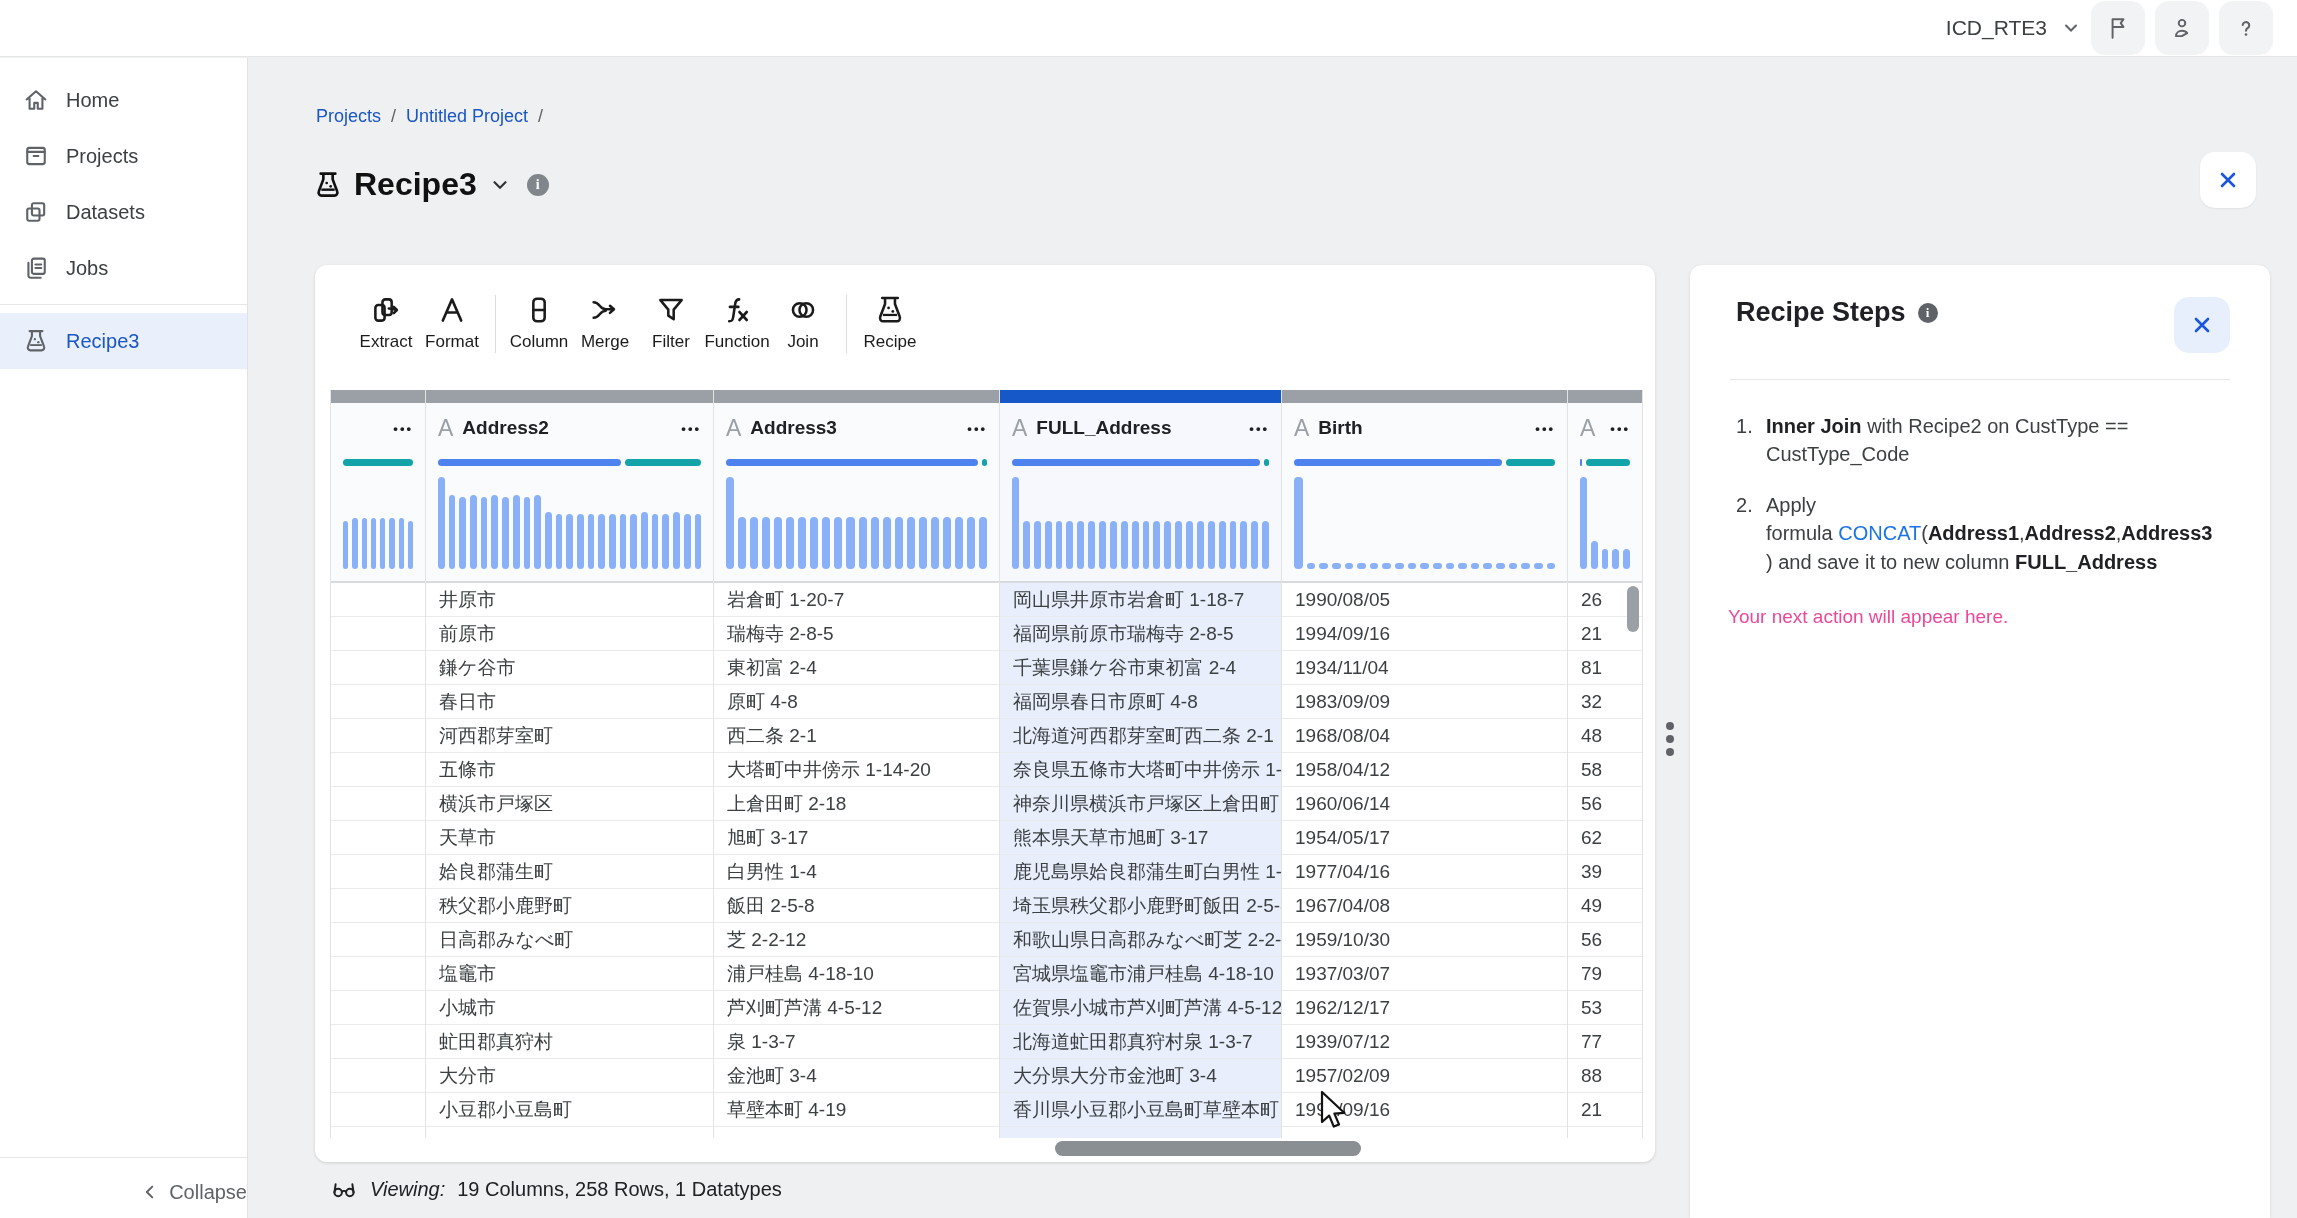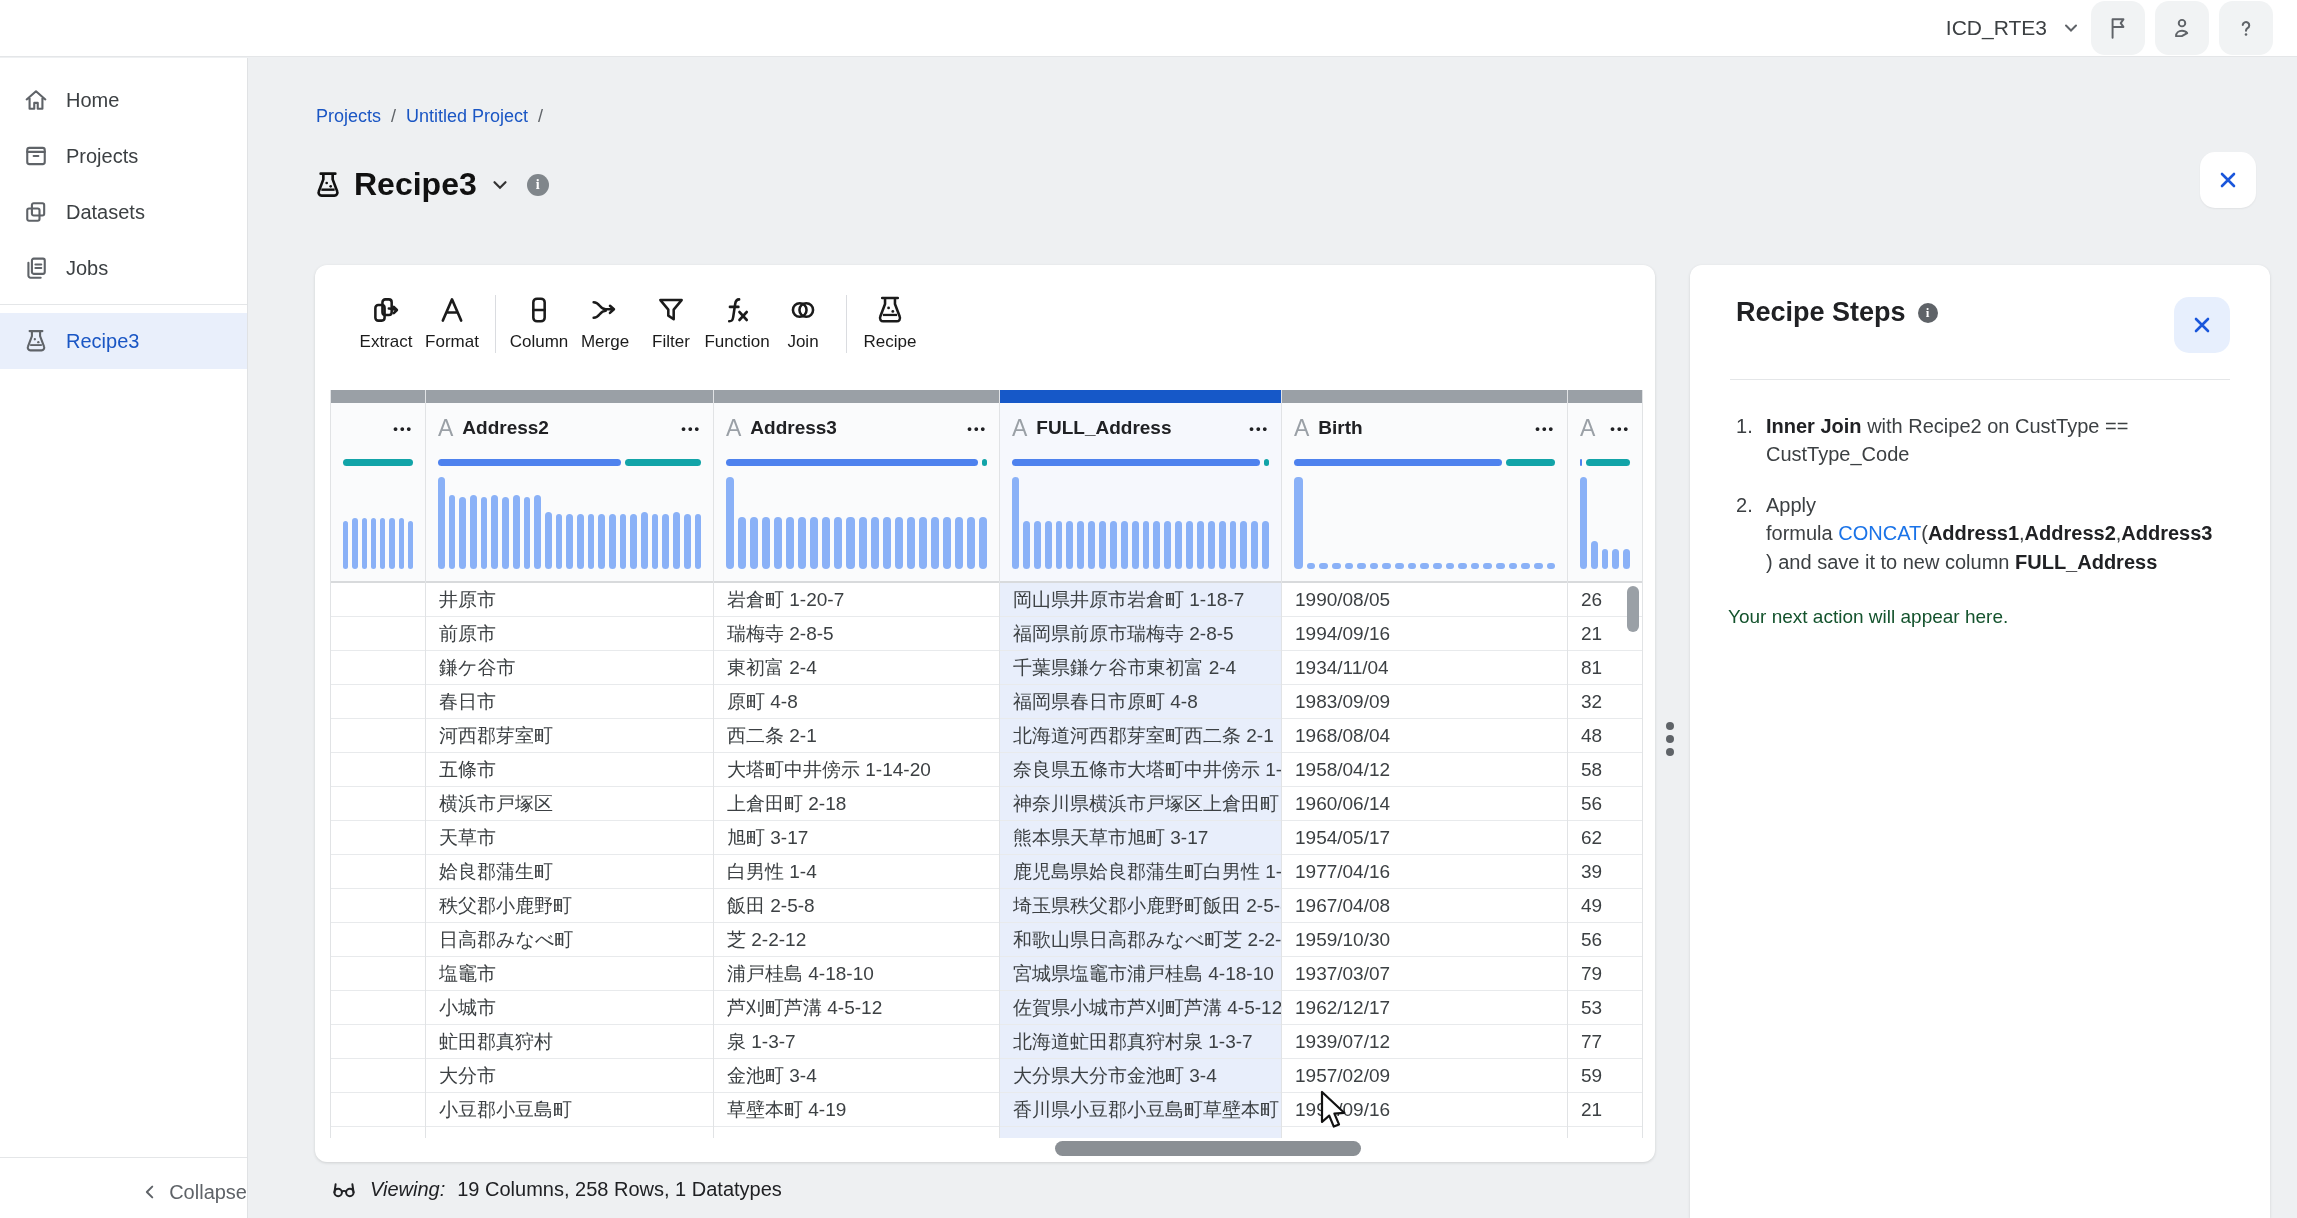--- a/index.html
+++ b/index.html
@@ -83,21 +83,21 @@
   .panel-head { display:flex; align-items:flex-start; }
   .panel-title { font-size:27px; font-weight:700; color:#202124; }
   .panel-info { width:20px; height:20px; border-radius:50%; background:#5f6368; color:#fff; font-size:13px; font-weight:700; display:flex; align-items:center; justify-content:center; margin:6px 0 0 12px; font-family:"Liberation Serif",serif; }
   .panel-close { margin-left:auto; width:56px; height:56px; border:none; border-radius:15px; background:#e7effd; color:#1a56db; display:flex; align-items:center; justify-content:center; cursor:pointer; }
   .panel-divider { height:1px; background:#e4e6e8; margin:26px 0 0 -6px; }
   .steps { list-style:none; counter-reset:step; margin-top:32px; }
   .steps li { counter-increment:step; position:relative; padding-left:30px; font-size:20px; line-height:1.42; color:#3c4043; margin-bottom:22px; }
   .steps li::before { content:counter(step) "."; position:absolute; left:0; top:0; color:#3c4043; }
   .steps .b { font-weight:700; color:#202124; }
   .steps .lnk { color:#1a73e8; cursor:pointer; }
-  .next-hint { font-size:19px; color:#14532d; margin-top:30px; margin-left:-8px; }
+  .next-hint { font-size:19px; color:#ec4899; margin-top:30px; margin-left:-8px; }
 
   
   .cursor { position:absolute; left:1318px; top:1090px; z-index:50; pointer-events:none; }
 </style>
 </head>
 <body>
 
 <header class="topbar">
   <div class="topbar-right">
     <span class="org">ICD_RTE3</span>
@@ -565,21 +565,21 @@
         <div class="gcell">48</div>
         <div class="gcell">58</div>
         <div class="gcell">56</div>
         <div class="gcell">62</div>
         <div class="gcell">39</div>
         <div class="gcell">49</div>
         <div class="gcell">56</div>
         <div class="gcell">79</div>
         <div class="gcell">53</div>
         <div class="gcell">77</div>
-        <div class="gcell">59</div>
+        <div class="gcell">88</div>
         <div class="gcell">21</div>
         <div class="gcell"></div>
       </div>
     </div>
   <div class="vscroll" style="top:321px; right:16px;"></div>
   <div class="hscroll"></div>
 </section>
 
 <div class="drag-handle">
     <i></i>

